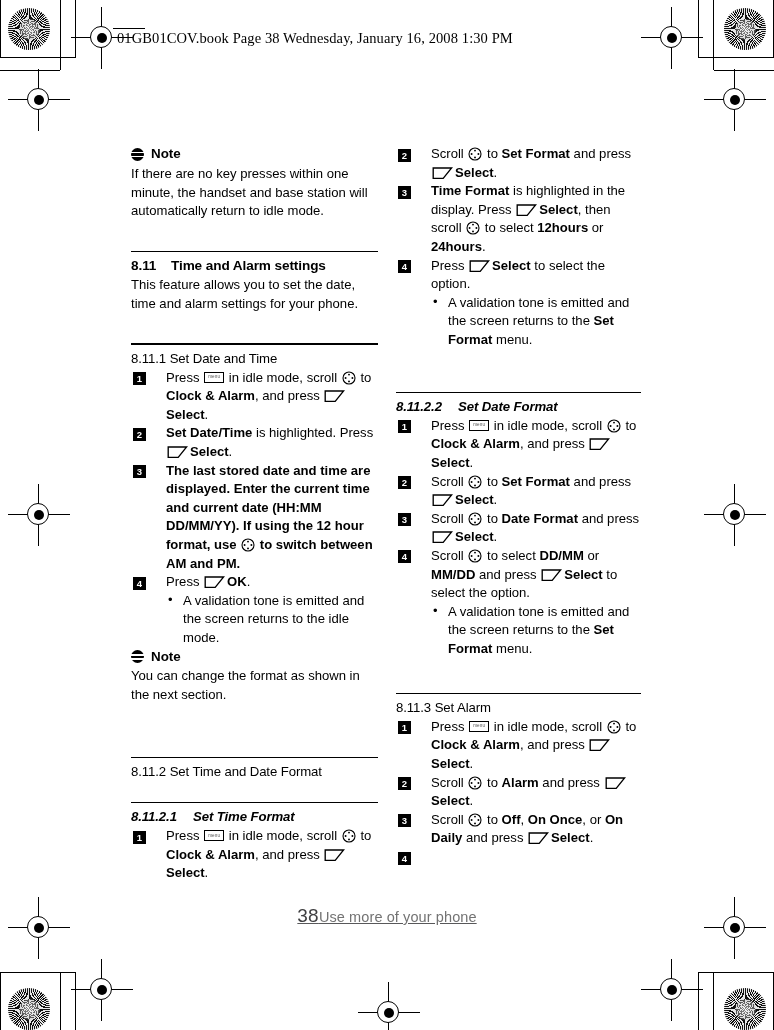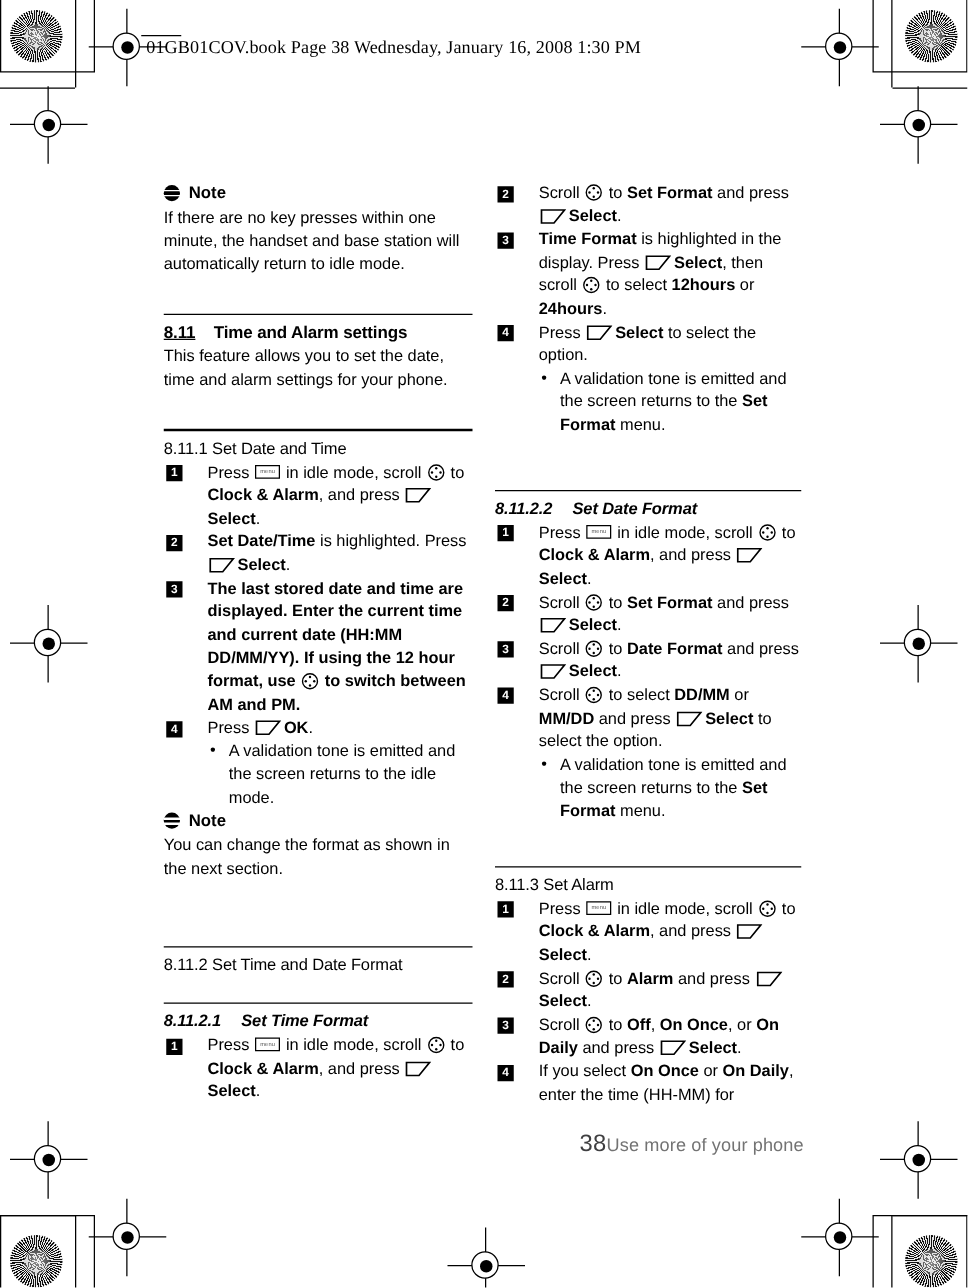--- a/index.html
+++ b/index.html
@@ -136,21 +136,21 @@
   .rule.short { width: 245px; }
 
   
   h2.sec {
     font-size: 13.6px;
     font-weight: bold;
     margin: 5px 0 1px 0;
     line-height: 18px;
     letter-spacing: -0.1px;
   }
-  h2.sec .num { display: inline-block; min-width: 40px; text-decoration: underline; }
+  h2.sec .num { display: inline-block; min-width: 40px; }
   h3.sub {
     font-size: 13.2px;
     font-weight: normal;
     margin: 5px 0 1px 0;
     line-height: 18px;
     letter-spacing: -0.1px;
   }
   h4.subsub {
     font-size: 13.2px;
     font-weight: bold;
@@ -291,24 +291,25 @@
     margin: 0 2px 0 1px;
   }
 
   
   .footer {
     position: absolute;
     left: 131px;
     top: 905px;
     width: 512px;
     display: flex;
-    justify-content: flex-end;
+    justify-content: center;
     align-items: baseline;
     font-size: 16.5px;
     color: #58585a;
+    text-decoration: underline;
   }
   .footer .pagenum {
     font-size: 19px;
     color: #3f3f41;
     letter-spacing: .2px;
   }
   .footer .runhead {
     font-size: 14.5px;
     color: #737373;
     letter-spacing: .1px;
@@ -587,21 +588,21 @@
               </svg></span><b>Select</b>.</span></li>
         <li><span class="stepnum">3</span><span>Scroll <span class="icon-scroll"><svg viewBox="0 0 14 14" width="14" height="14">
                 <circle cx="7" cy="7" r="6" fill="none" stroke="#000" stroke-width="1.1"></circle>
                 <circle cx="7" cy="3.6" r="0.95" fill="#000"></circle>
                 <circle cx="7" cy="10.4" r="0.95" fill="#000"></circle>
                 <circle cx="3.6" cy="7" r="0.95" fill="#000"></circle>
                 <circle cx="10.4" cy="7" r="0.95" fill="#000"></circle>
               </svg></span> to <b>Off</b>, <b>On Once</b>, or <b>On Daily</b> and press <span class="icon-select"><svg viewBox="0 0 21 14" width="21" height="14">
                 <path d="M1.2 2.0 L19.6 2.0 L11.2 12.4 L1.2 12.4 Z" fill="none" stroke="#000" stroke-width="1.35" stroke-linejoin="miter"></path>
               </svg></span><b>Select</b>.</span></li>
-        <li><span class="stepnum">4</span><span>If you select <b>On Once</b> or <b>On Daily</b>, enter the time (HH-MM) for</span></li>
+        <li><span class="stepnum">4</span></li>
       </ol>
   </div>
 
   <div class="footer">
     <span class="pagenum">38</span>
     <span class="runhead">Use more of your phone</span>
   </div>
 </div>
 
 </body></html>

